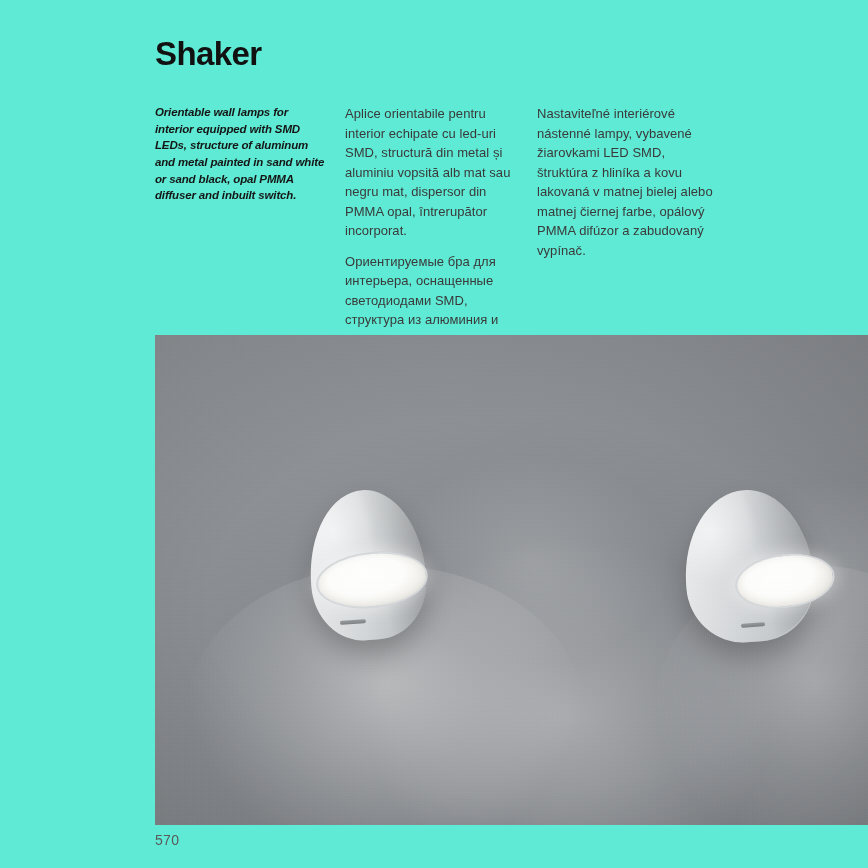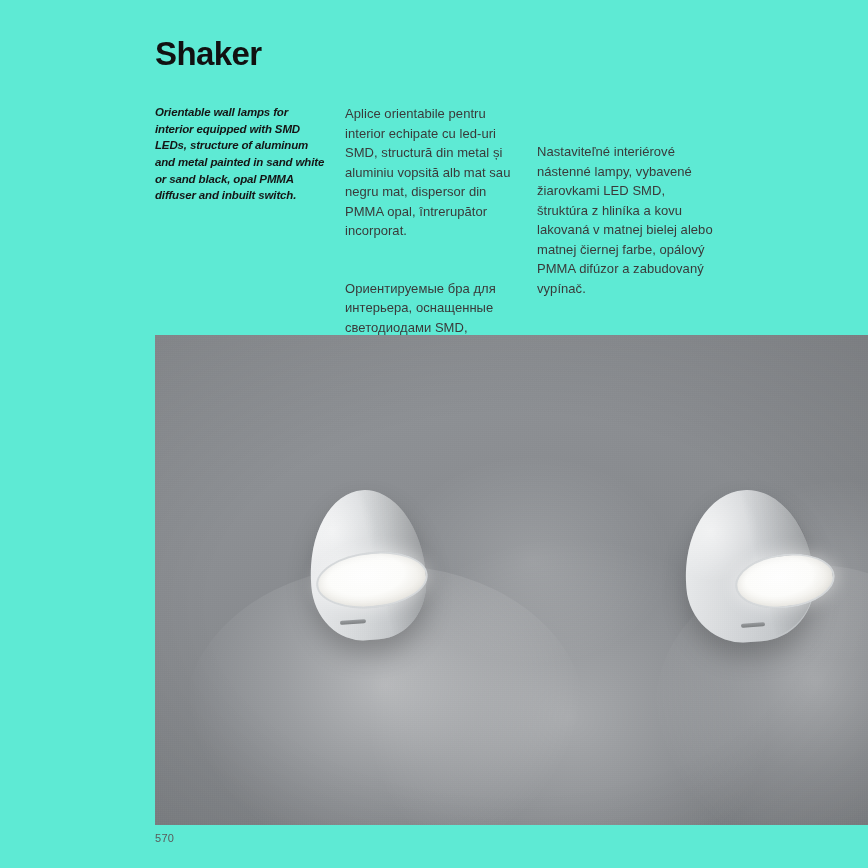--- a/index.html
+++ b/index.html
@@ -64,21 +64,20 @@
 
   .small p {
     margin: 0 0 11px 0;
     font-size: 13px;
     line-height: 1.5;
     letter-spacing: 0.05px;
     color: #3a3a3a;
   }
   .small p:last-child {
     margin-bottom: 0;
-    margin-top: 38px;
   }
 
   
   .photo {
     position: absolute;
     left: 155px;
     top: 335px;
     width: 713px;
     height: 490px;
     overflow: hidden;
@@ -197,21 +196,21 @@
     opacity: 0.85;
     transform: rotate(-4deg);
   }
   .lamp-2 .switch { left: 56px; top: 133px; width: 24px; }
 
   
   .page-number {
     position: absolute;
     left: 155px;
     top: 832px;
-    font-size: 11px;
+    font-size: 14px;
     color: #5a5a5a;
     letter-spacing: 0.3px;
     text-align: right;
   }
 </style>
 </head>
 <body>
 
 <div class="page">
 

